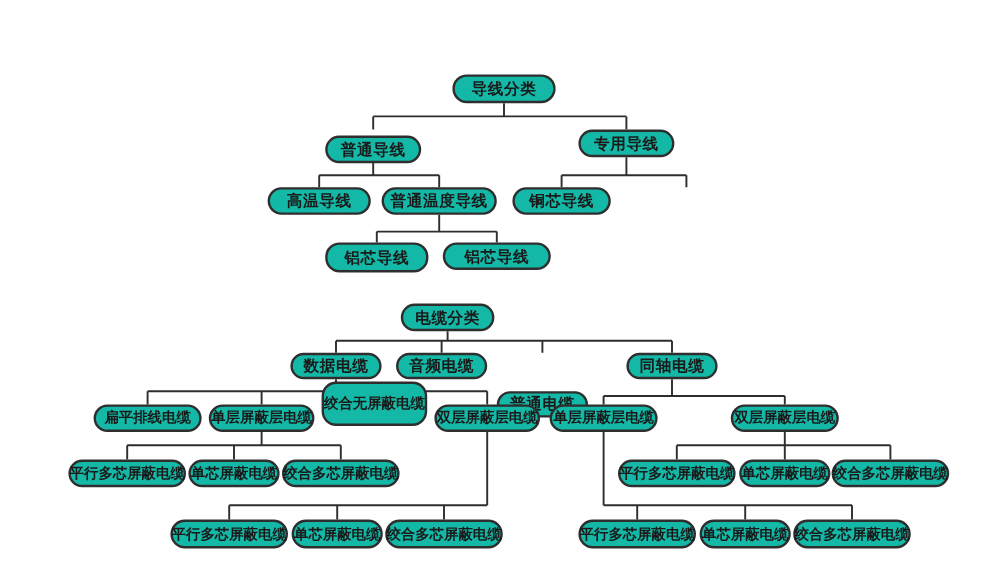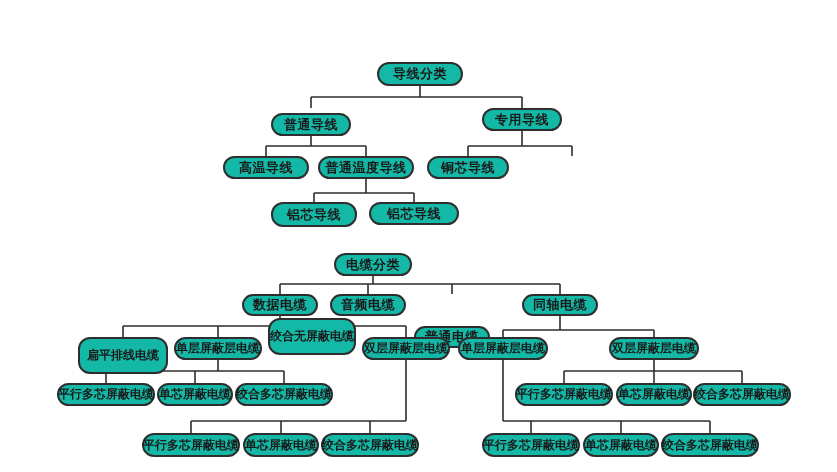--- a/index.html
+++ b/index.html
@@ -78,21 +78,21 @@
   <div class="node" style="left:334px; top:253px; width:78px; height:23px;">电缆分类</div>
 
   <div class="node" style="left:242px; top:294px; width:76px; height:22px;">数据电缆</div>
 
   <div class="node" style="left:330px; top:294px; width:76px; height:22px;">音频电缆</div>
 
   <div class="node" style="left:414px; top:294px; width:76px; height:22px;margin-top:32px;">普通电缆</div>
 
   <div class="node" style="left:522px; top:294px; width:76px; height:22px;">同轴电缆</div>
 
-  <div class="node sm" style="left:78px; top:337px; width:90px; height:37px;">扁平排线电缆</div>
+  <div class="node sm" style="left:78px; top:337px; width:90px; height:23px;">扁平排线电缆</div>
 
   <div class="node sm" style="left:174px; top:337px; width:88px; height:23px;">单层屏蔽层电缆</div>
 
   <div class="node sm" style="left:268px; top:318px; width:88px; height:37px;">绞合无屏蔽电缆</div>
 
   <div class="node sm" style="left:362px; top:337px; width:88px; height:23px;">双层屏蔽层电缆</div>
 
   <div class="node sm" style="left:458px; top:337px; width:90px; height:23px;">单层屏蔽层电缆</div>
 
   <div class="node sm" style="left:609px; top:337px; width:90px; height:23px;">双层屏蔽层电缆</div>

